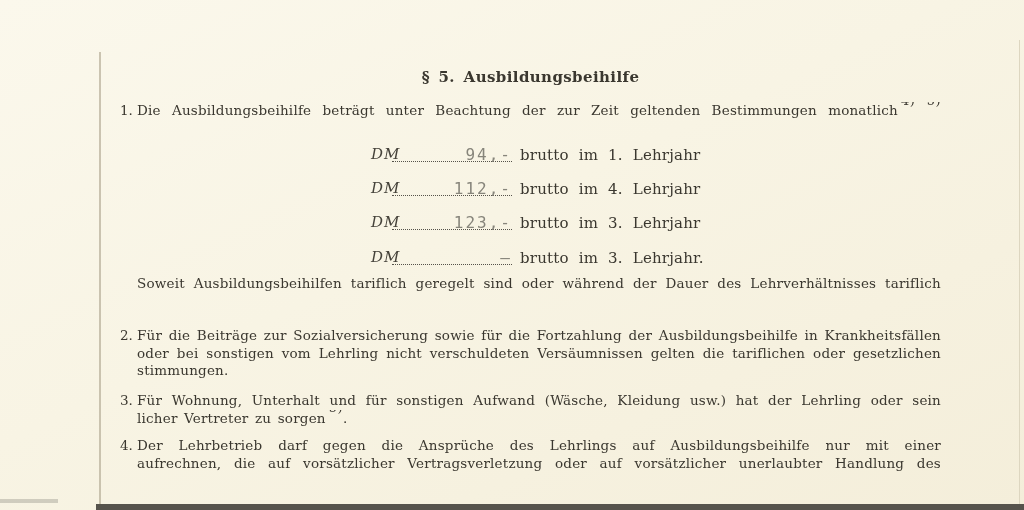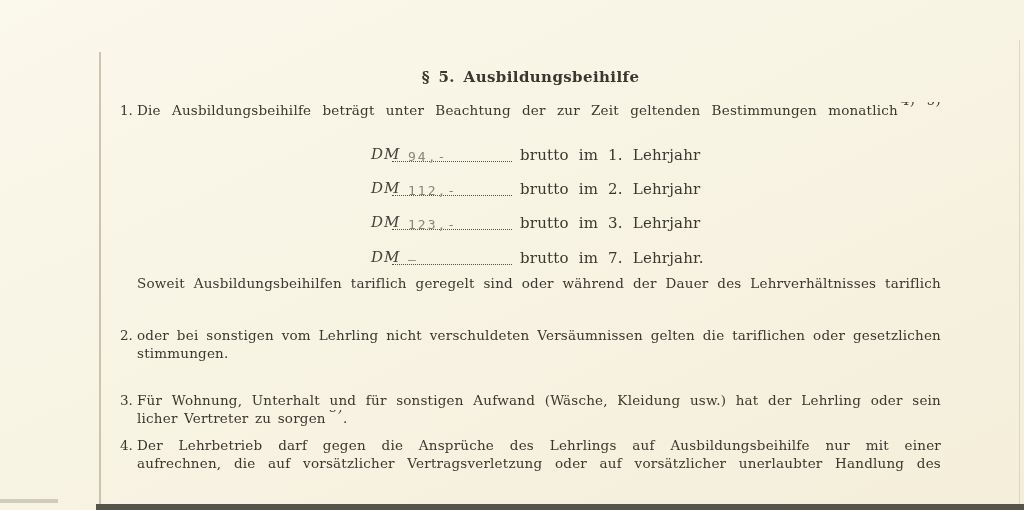--- a/index.html
+++ b/index.html
@@ -27,23 +27,23 @@
 
   .item .lines{margin-left:17px;}
   .num{position:absolute;left:0;top:0;height:17.5px;line-height:17.5px;font-size:13.5px;}
 
   sup.fn{font-size:13px;line-height:0;position:relative;top:-5px;margin-left:3px;letter-spacing:.5px;}
 
   
   .dm-row{position:absolute;left:0;width:100%;height:20px;text-decoration:underline;}
   .dm-cur{position:absolute;left:251px;top:0;font-style:italic;font-size:15px;letter-spacing:1px;color:#45423a;}
   .dm-field{position:absolute;left:272px;top:0;width:120px;height:16px;border-bottom:1.5px dotted #55524a;}
-  .dm-amt{position:absolute;left:16px;width:100%;bottom:-3px;text-align:left;
+  .dm-amt{position:absolute;left:0;width:100%;bottom:-3px;text-align:right;
           font-family:"DejaVu Sans Mono","Liberation Mono",monospace;
-          font-size:13px;letter-spacing:2px;color:#87857b;}
+          font-size:16px;letter-spacing:2px;color:#87857b;}
   .dm-desc{position:absolute;left:400px;top:1px;font-size:15px;word-spacing:5px;letter-spacing:.2px;}
 </style>
 </head>
 <body>
 
 <div class="page">
 
   <div class="fold-line"></div>
   <div class="right-edge-line"></div>
   <div class="corner-smudge"></div>
@@ -65,46 +65,47 @@
       <span class="dm-field">
           <span class="dm-amt">94,-</span>
         </span>
       <span class="dm-desc">brutto im 1. Lehrjahr</span>
     </div>
     <div class="dm-row" style="top:179px;">
       <span class="dm-cur">DM</span>
       <span class="dm-field">
           <span class="dm-amt">112,-</span>
         </span>
-      <span class="dm-desc">brutto im 2. Lehrjahr</span>
+      <span class="dm-desc">brutto im 4. Lehrjahr</span>
     </div>
     <div class="dm-row" style="top:213px;">
       <span class="dm-cur">DM</span>
       <span class="dm-field">
           <span class="dm-amt">123,-</span>
         </span>
       <span class="dm-desc">brutto im 3. Lehrjahr</span>
     </div>
     <div class="dm-row" style="top:248px;">
       <span class="dm-cur">DM</span>
       <span class="dm-field">
           <span class="dm-amt">–</span>
         </span>
-      <span class="dm-desc">brutto im 7. Lehrjahr.</span>
+      <span class="dm-desc">brutto im 3. Lehrjahr.</span>
     </div>
 
     <div class="block item" style="top:275px;">
       <div class="lines">
         <div class="line jl">Soweit Ausbildungsbeihilfen tariflich geregelt sind oder während der Dauer des Lehrverhältnisses tariflich ge-</div>
       </div>
     </div>
 
     <div class="block item" style="top:327px;">
       <span class="num">2.</span>
       <div class="lines">
+        <div class="line jl">Für die Beiträge zur Sozialversicherung sowie für die Fortzahlung der Ausbildungsbeihilfe in Krankheitsfällen</div>
         <div class="line jl">oder bei sonstigen vom Lehrling nicht verschuldeten Versäumnissen gelten die tariflichen oder gesetzlichen Be-</div>
         <div class="line">stimmungen.</div>
       </div>
     </div>
 
     <div class="block item" style="top:392px;">
       <span class="num">3.</span>
       <div class="lines">
         <div class="line jl">Für Wohnung, Unterhalt und für sonstigen Aufwand (Wäsche, Kleidung usw.) hat der Lehrling oder sein gesetz-</div>
         <div class="line"><span>licher Vertreter zu sorgen</span><sup class="fn">5)</sup><span>.</span></div>

